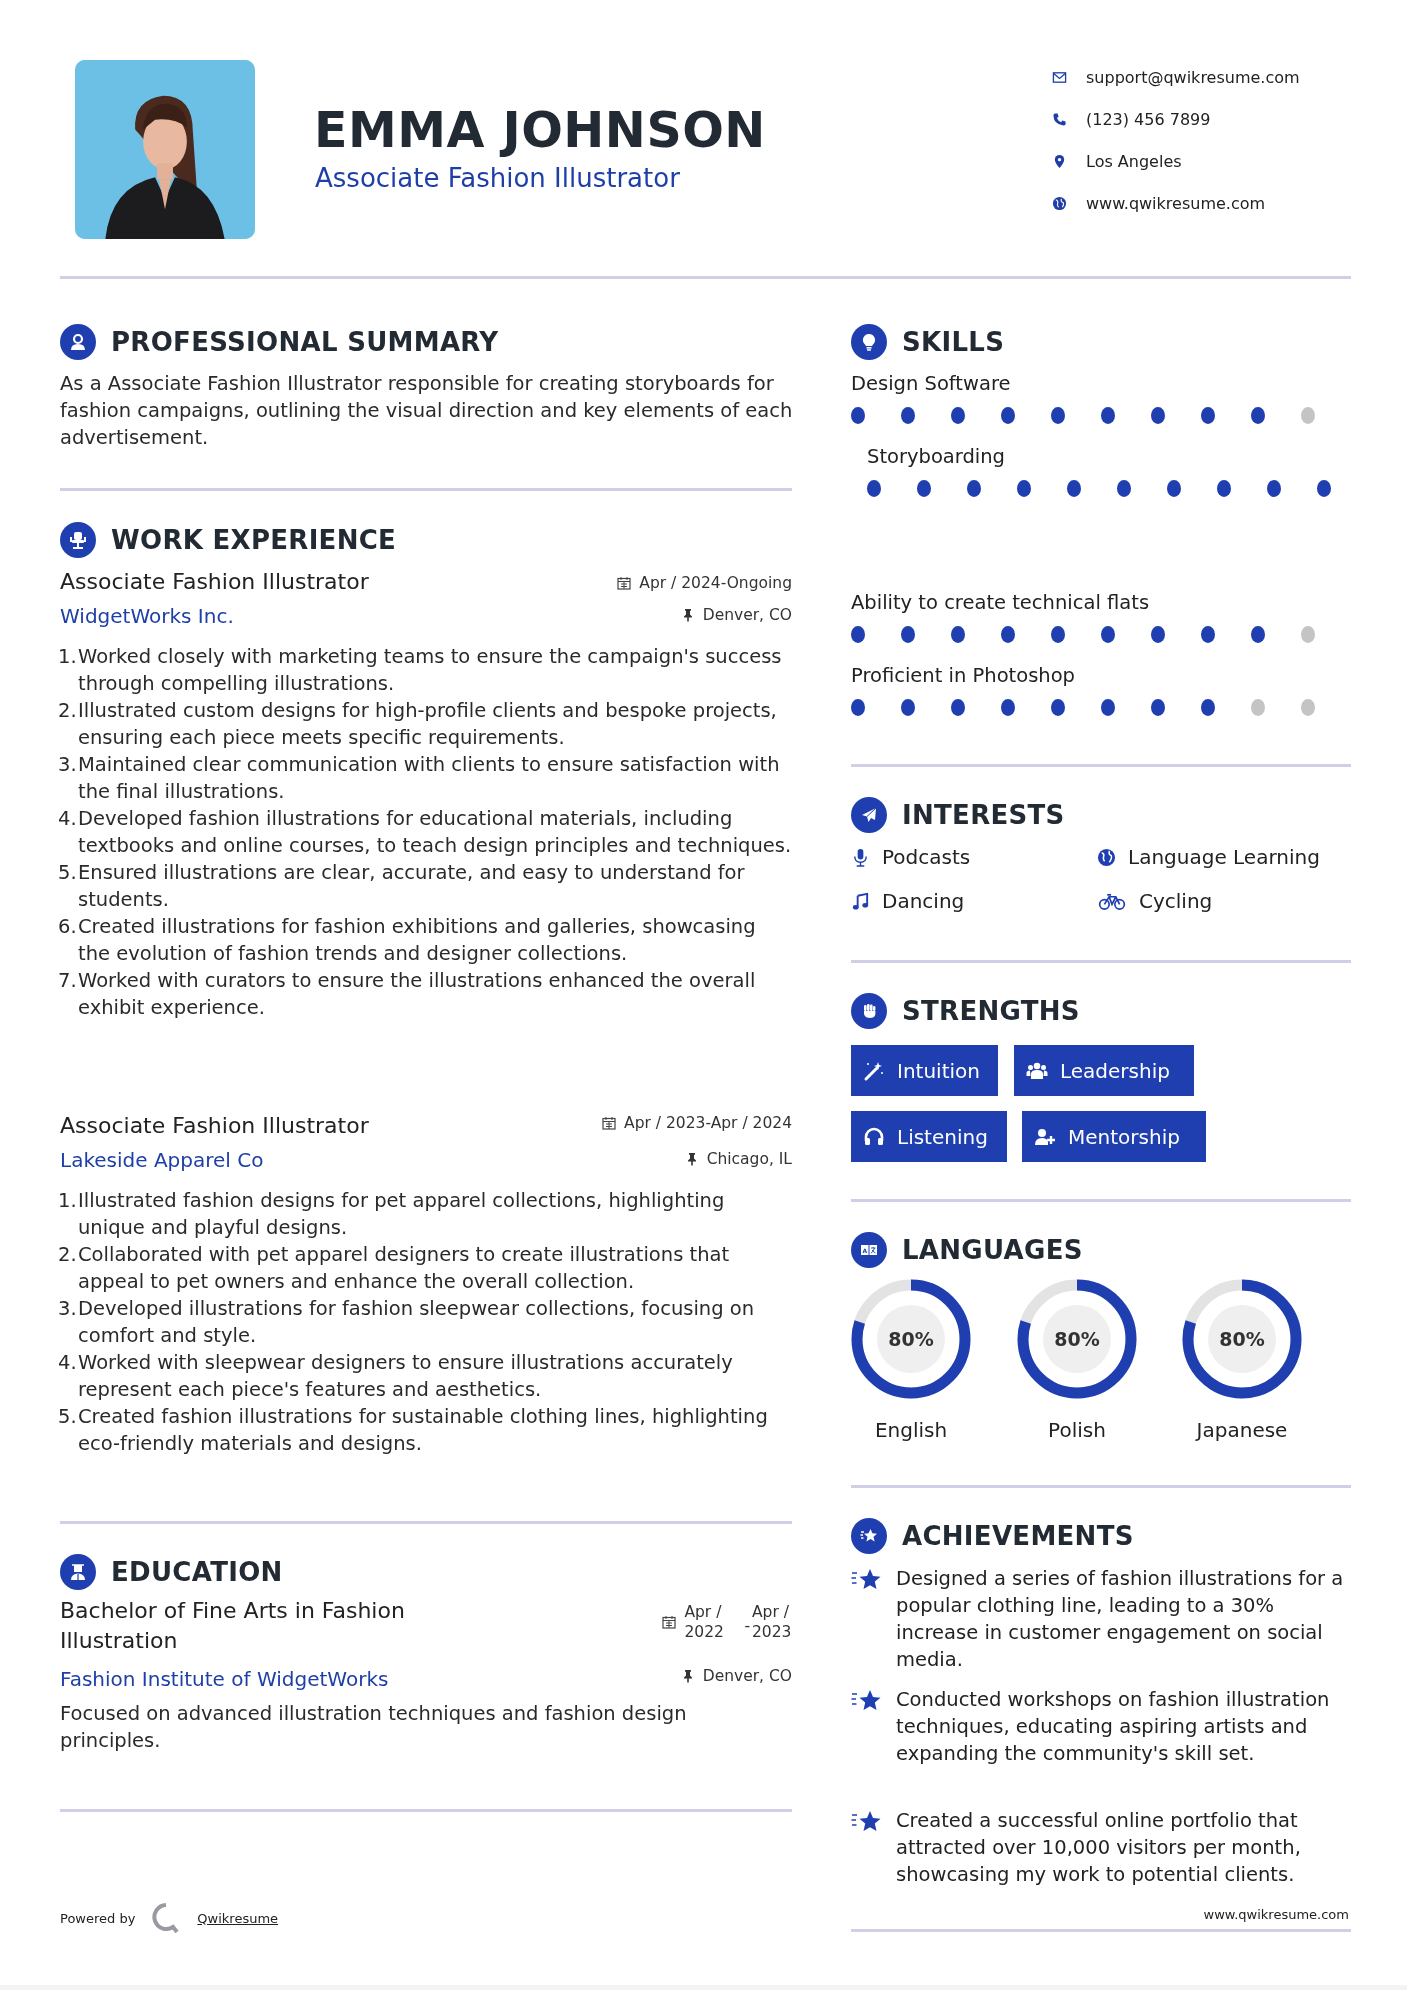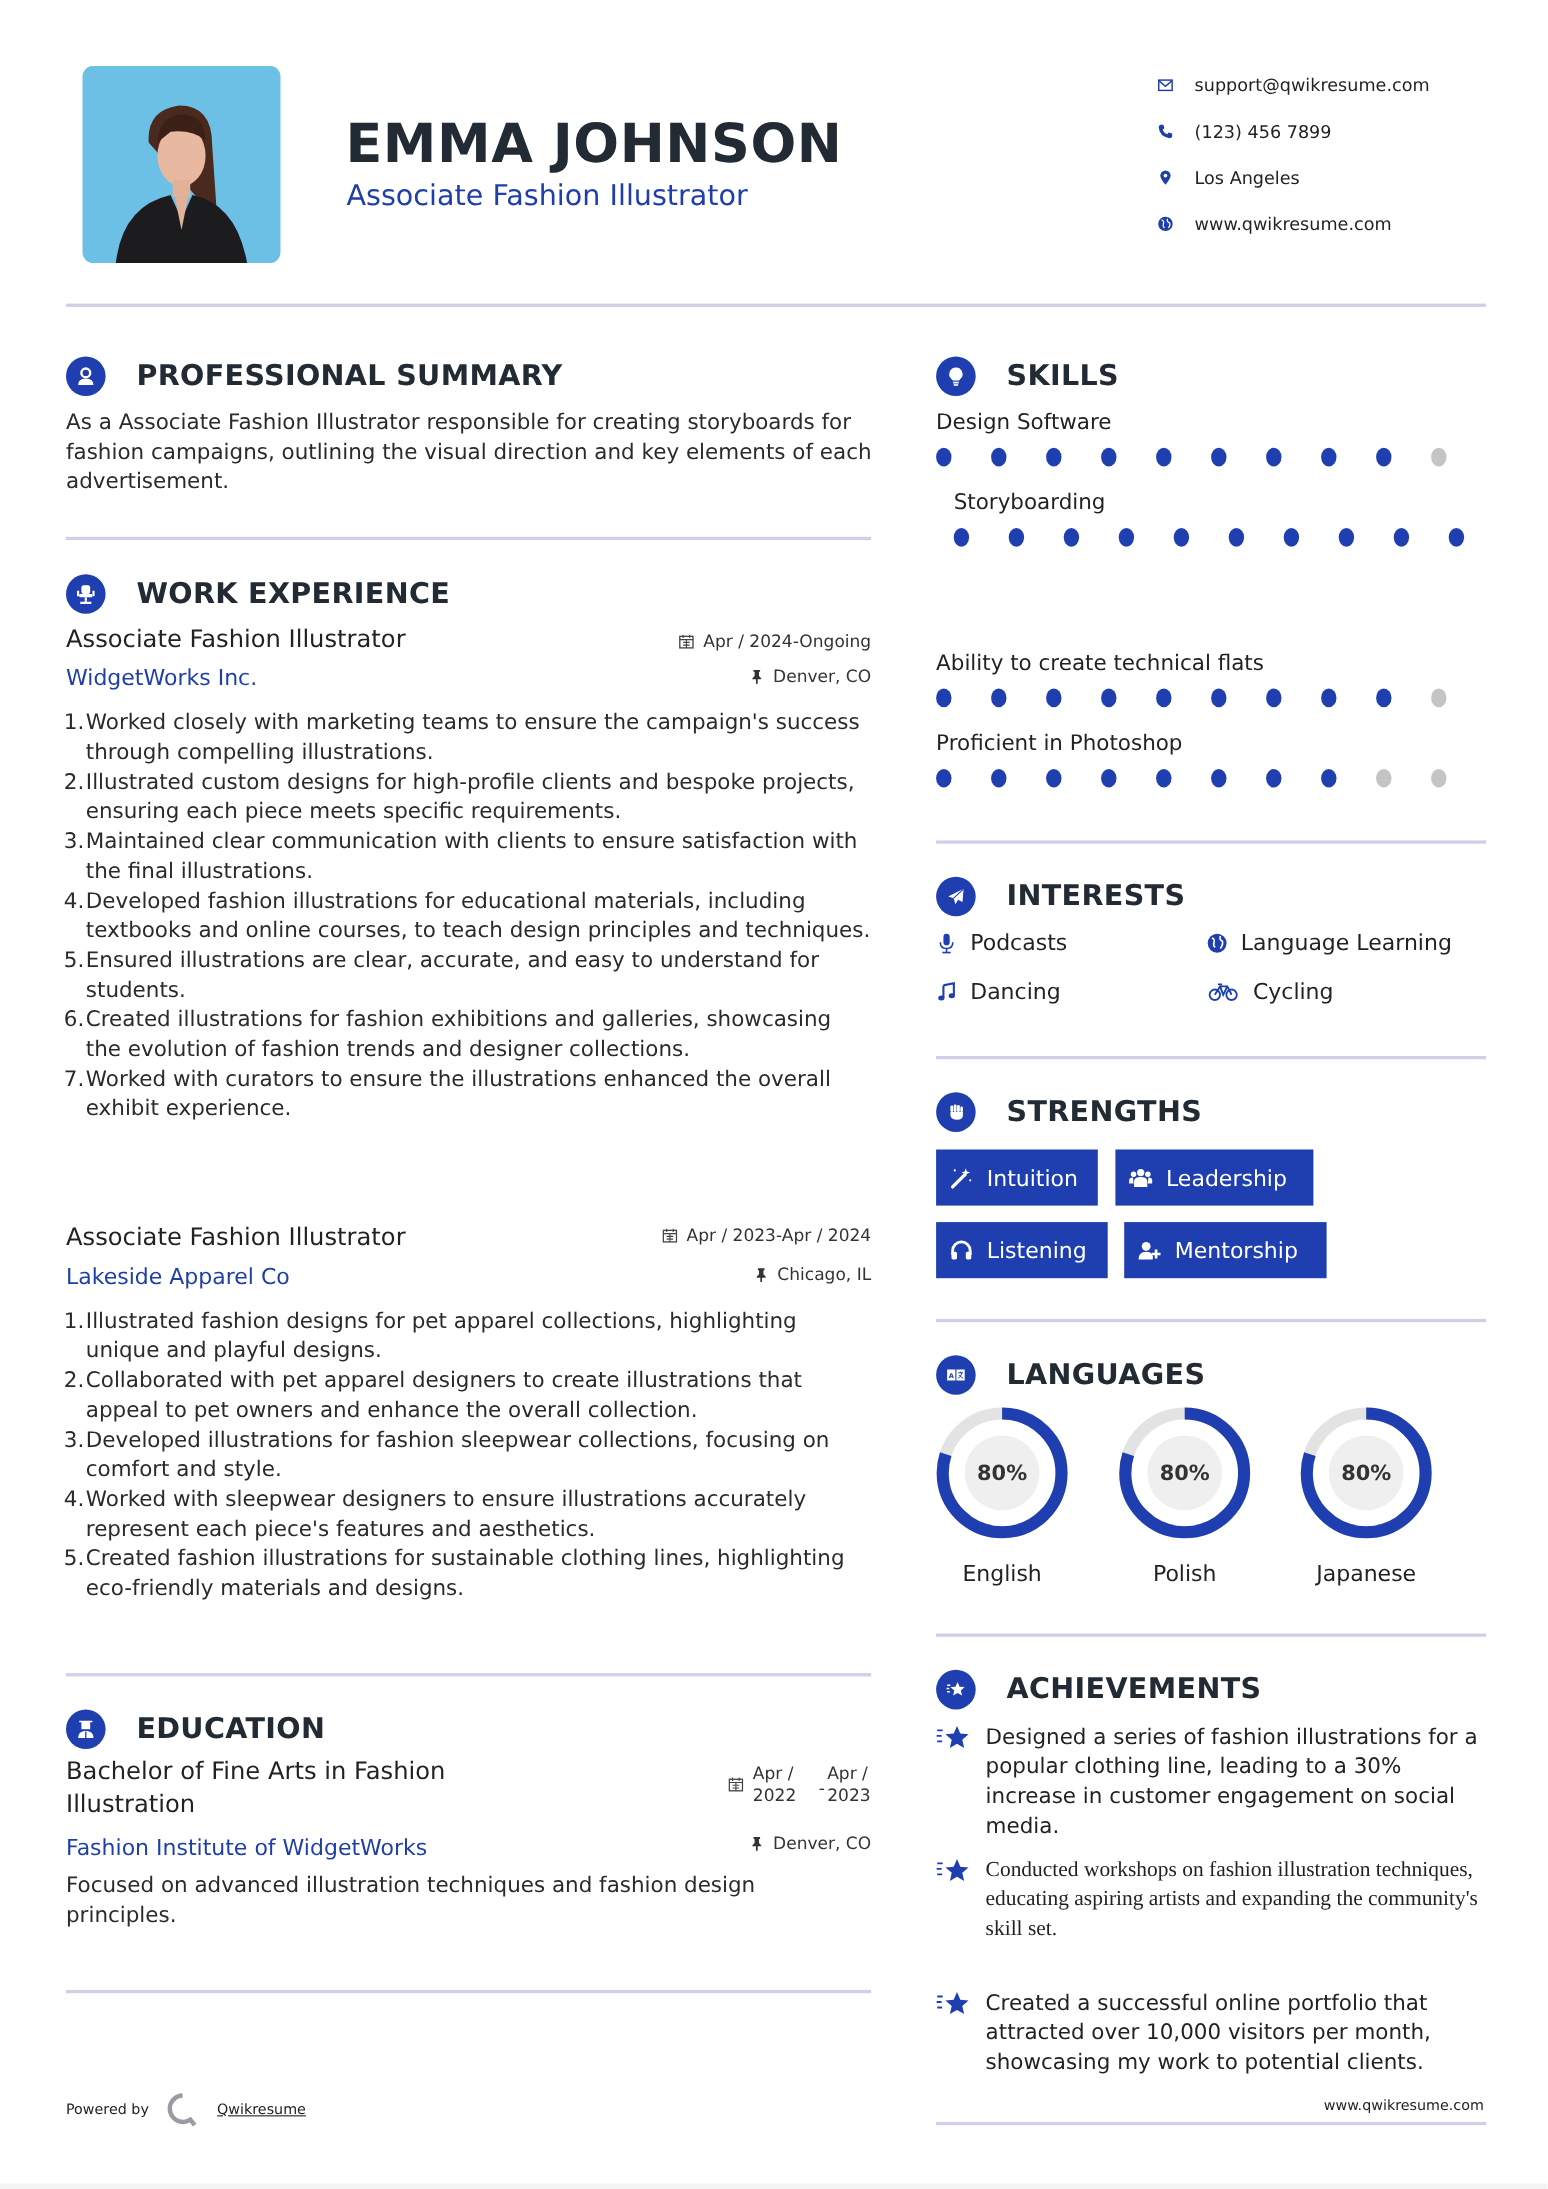--- a/index.html
+++ b/index.html
@@ -13,21 +13,21 @@
   .name { position: absolute; left: 314px; top: 102px; font-size: 49px; font-weight: bold; letter-spacing: 0.5px; color: #222a33; white-space: nowrap; }
   .jobtitle { position: absolute; left: 315px; top: 163px; font-size: 26px; color: #1f3fa8; white-space: nowrap; }
   .contacts { position: absolute; left: 1050px; top: 56px; }
   .contact { display: flex; align-items: center; height: 42px; font-size: 16px; color: #222; text-align: center; }
   .contact .ic { width: 36px; display: flex; justify-content: flex-start; padding-left: 2px; color: #1f3fa8; }
   .contact svg { width: 15px; height: 15px; }
 
   .hr { position: absolute; height: 3px; background: #cfd0e8; }
 
   
-  .sec-head { position: absolute; display: flex; align-items: center; gap: 13px; }
+  .sec-head { position: absolute; display: flex; align-items: center; }
   .sec-icon { width: 36px; height: 36px; border-radius: 50%; background: #1f3fb0; display: flex; align-items: center; justify-content: center; margin-right: 15px; }
   .sec-icon svg { width: 20px; height: 20px; }
   .sec-title { font-size: 26px; font-weight: bold; color: #222a33; letter-spacing: 0.3px; white-space: nowrap; }
 
   .para { position: absolute; font-size: 19.5px; line-height: 27px; color: #2a2a2a; }
 
   
   .job { position: absolute; left: 60px; width: 732px; }
   .job-title { font-size: 22px; color: #222; height: 30px; line-height: 30px; }
   .job-company { font-size: 20px; color: #1f3fa8; height: 34px; line-height: 38px; }
@@ -475,21 +475,21 @@
     <span class="sec-title">ACHIEVEMENTS</span>
   </div>
 
   <div class="ach" style="top:1565px;">
     <svg viewBox="0 0 32 26">
         <path d="M19 2 L22 9 L29.5 9.7 L23.8 14.6 L25.5 22 L19 18.2 L12.5 22 L14.2 14.6 L8.5 9.7 L16 9 Z" fill="#1f3fb0"></path>
         <path d="M1 6 H6 M0.5 11 H5 M1 16 H5.5" stroke="#1f3fb0" stroke-width="1.6"></path>
       </svg>
     <div class="ach-text">Designed a series of fashion illustrations for a popular clothing line, leading to a 30% increase in customer engagement on social media.</div>
   </div>
-  <div class="ach" style="top:1686px;font-family:Liberation Serif, serif;">
+  <div class="ach" style="top:1686px;">
     <svg viewBox="0 0 32 26">
         <path d="M19 2 L22 9 L29.5 9.7 L23.8 14.6 L25.5 22 L19 18.2 L12.5 22 L14.2 14.6 L8.5 9.7 L16 9 Z" fill="#1f3fb0"></path>
         <path d="M1 6 H6 M0.5 11 H5 M1 16 H5.5" stroke="#1f3fb0" stroke-width="1.6"></path>
       </svg>
     <div class="ach-text">Conducted workshops on fashion illustration techniques, educating aspiring artists and expanding the community's skill set.</div>
   </div>
   <div class="ach" style="top:1807px;">
     <svg viewBox="0 0 32 26">
         <path d="M19 2 L22 9 L29.5 9.7 L23.8 14.6 L25.5 22 L19 18.2 L12.5 22 L14.2 14.6 L8.5 9.7 L16 9 Z" fill="#1f3fb0"></path>
         <path d="M1 6 H6 M0.5 11 H5 M1 16 H5.5" stroke="#1f3fb0" stroke-width="1.6"></path>

